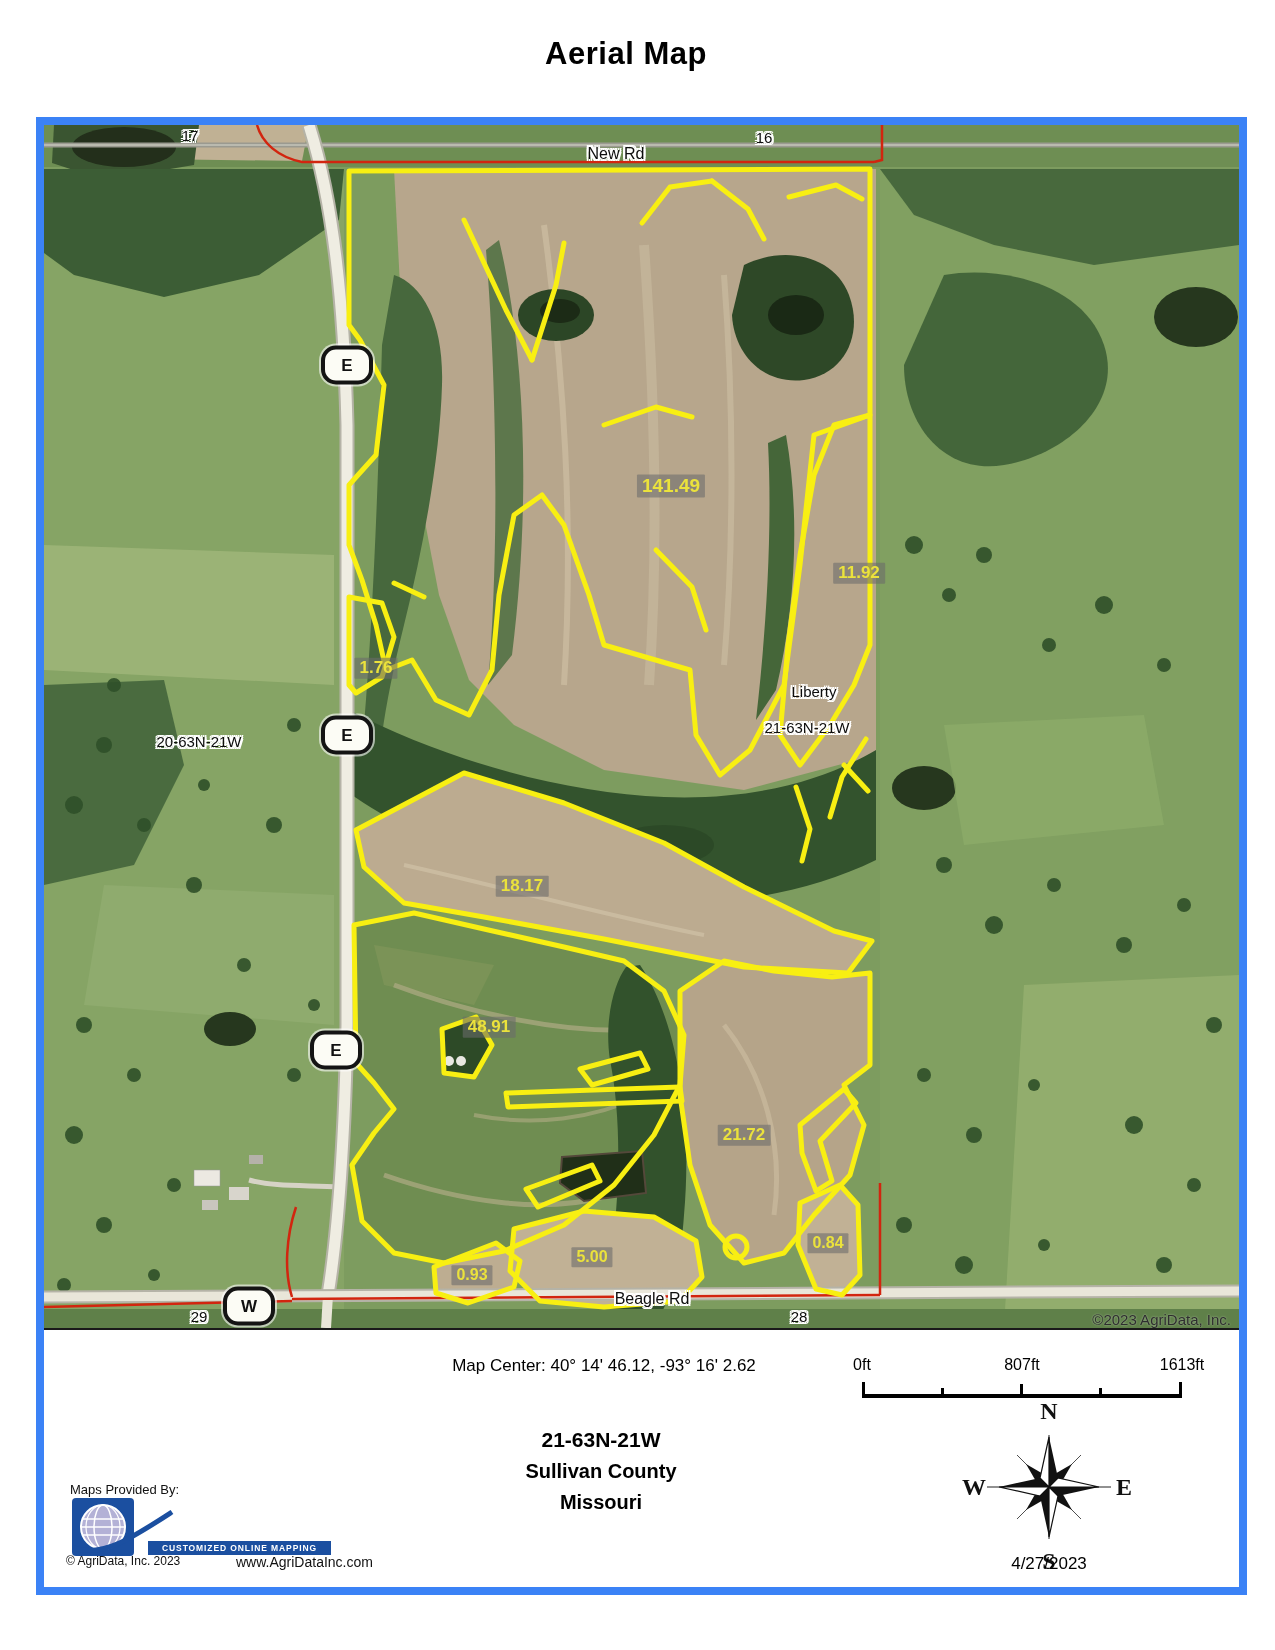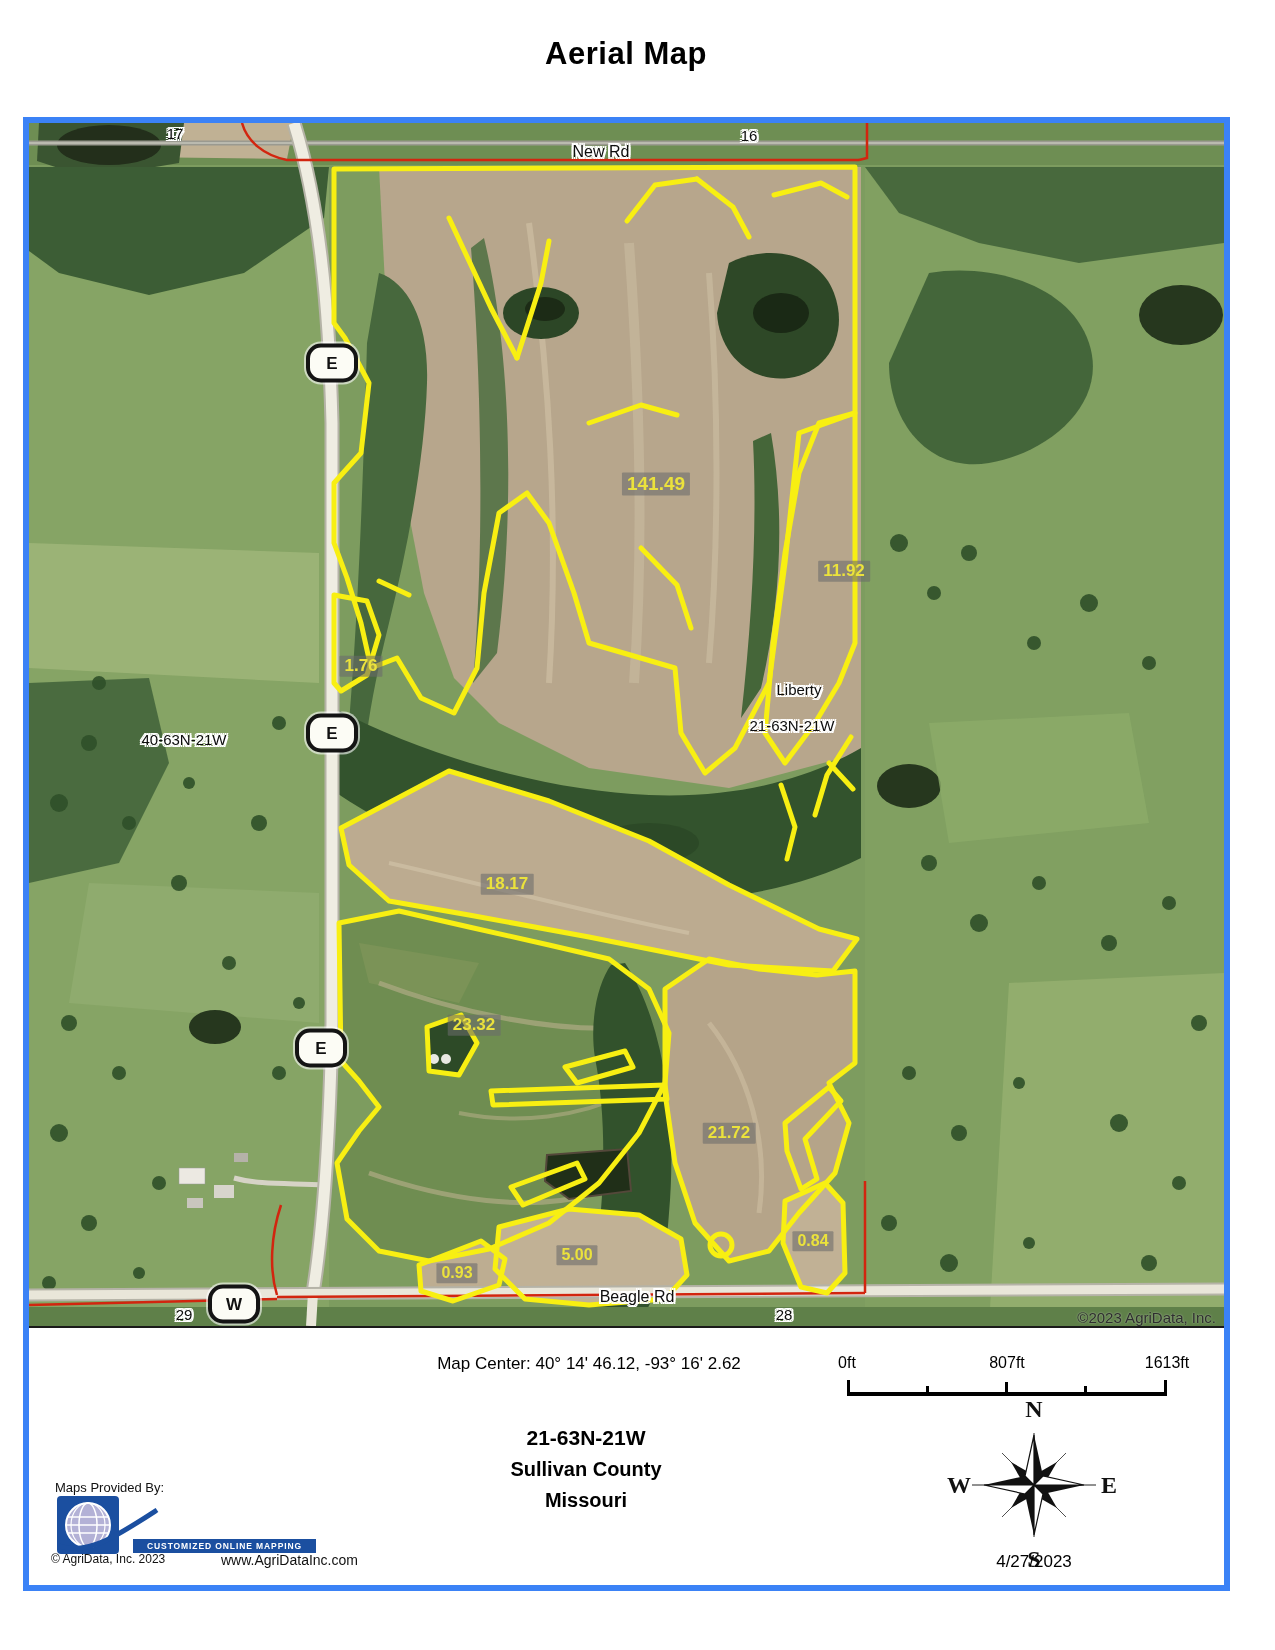--- a/index.html
+++ b/index.html
@@ -1,21 +1,21 @@
 <!DOCTYPE html>
 <html><head>
 <meta charset="utf-8">
 <style>
   html,body{margin:0;padding:0;background:#fff;}
   .page{position:relative;width:1275px;height:1650px;background:#fff;overflow:hidden;
         font-family:"Liberation Sans", sans-serif;}
   .page-title{position:absolute;top:36px;left:0;width:1252px;text-align:center;
         font-size:31px;font-weight:bold;color:#000;letter-spacing:.5px;}
-  .frame{position:absolute;left:23px;top:117px;width:1195px;height:1462px;
-        border:6px solid #3b82f6;box-sizing:content-box;}
+  .frame{position:absolute;left:36px;top:117px;width:1195px;height:1462px;
+        border:8px solid #3b82f6;box-sizing:content-box;}
   .map-area{position:relative;width:1195px;height:1203px;border-bottom:2px solid #1a1a1a;
         overflow:hidden;background:#7d9c5f;}
   .map-area svg{position:absolute;left:0;top:0;}
   .map-label{position:absolute;transform:translate(-50%,-50%);white-space:nowrap;line-height:1.1;}
   .halo{color:#0e0e0e;font-size:16px;
         text-shadow:-2px -2px 0 #fff,2px -2px 0 #fff,-2px 2px 0 #fff,2px 2px 0 #fff,
                     -2px 0 0 #fff,2px 0 0 #fff,0 -2px 0 #fff,0 2px 0 #fff;}
   .halo.small{font-size:15px;}
   .acre{background:rgba(106,106,106,.58);color:#ebe23c;font-weight:600;
         padding:1px 5px;font-size:17px;border-radius:1px;}
@@ -221,32 +221,32 @@
           <path d="M350,458 L380,472"></path>
           <path d="M822,614 L798,652 L786,692"></path>
           <path d="M752,662 L766,704 L758,736"></path>
           <path d="M800,640 L824,666"></path>
         </g>
       </svg>
 
       <div class="map-label halo small" style="left:146px;top:11px">17</div>
       <div class="map-label halo small" style="left:720px;top:13px">16</div>
       <div class="map-label halo" style="left:572px;top:29px">New Rd</div>
-      <div class="map-label halo small" style="left:155px;top:617px">40-63N-21W</div>
+      <div class="map-label halo small" style="left:155px;top:617px">20-63N-21W</div>
       <div class="map-label halo small" style="left:770px;top:567px">Liberty</div>
       <div class="map-label halo small" style="left:763px;top:603px">21-63N-21W</div>
       <div class="map-label halo" style="left:608px;top:1174px">Beagle Rd</div>
       <div class="map-label halo small" style="left:155px;top:1192px">29</div>
       <div class="map-label halo small" style="left:755px;top:1192px">28</div>
 
       <div class="map-label acre big" style="left:608px;top:361px">141.49</div>
       <div class="map-label acre" style="left:815px;top:448px">11.92</div>
       <div class="map-label acre" style="left:332px;top:543px">1.76</div>
       <div class="map-label acre" style="left:478px;top:761px">18.17</div>
-      <div class="map-label acre" style="left:445px;top:902px">23.32</div>
+      <div class="map-label acre" style="left:445px;top:902px">48.91</div>
       <div class="map-label acre" style="left:700px;top:1010px">21.72</div>
       <div class="map-label acre sm" style="left:548px;top:1132px">5.00</div>
       <div class="map-label acre sm" style="left:428px;top:1150px">0.93</div>
       <div class="map-label acre sm" style="left:784px;top:1118px">0.84</div>
 
       <div class="route-marker" style="left:303px;top:240px">E</div>
       <div class="route-marker" style="left:303px;top:610px">E</div>
       <div class="route-marker" style="left:292px;top:925px">E</div>
       <div class="route-marker" style="left:205px;top:1181px">W</div>
 

